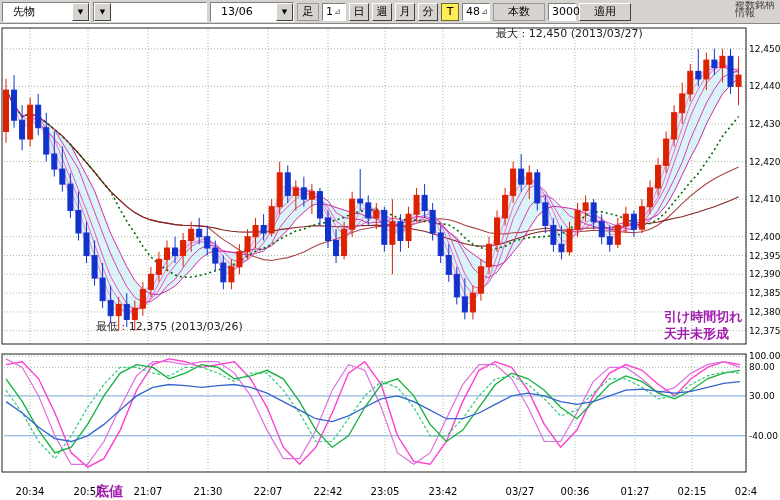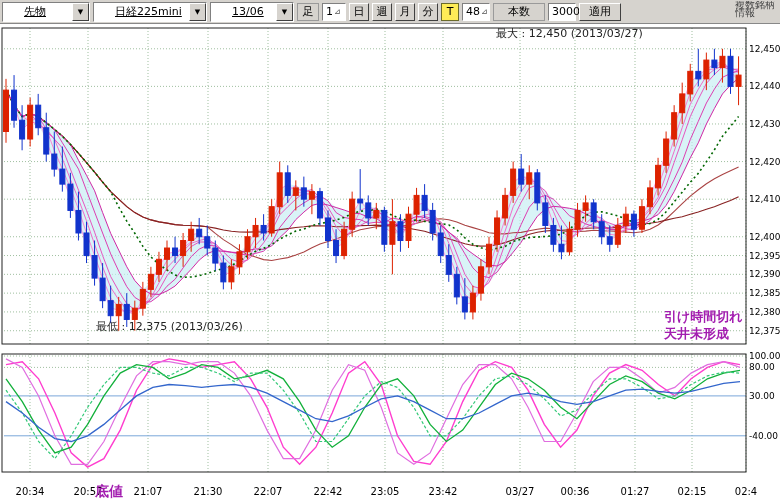--- a/index.html
+++ b/index.html
@@ -3,21 +3,21 @@
 <meta charset="utf-8">
 <style>
   html,body{margin:0;padding:0;width:780px;height:500px;overflow:hidden;background:#fff;
     font-family:"DejaVu Sans","Liberation Sans",sans-serif;}
   .toolbar{box-sizing:border-box;height:24px;width:780px;background:#d6d3ce;
     border-bottom:1px solid #888;display:flex;align-items:center;padding:0 2px;gap:3px;
     font-size:11px;position:relative;}
   .combo{display:inline-flex;align-items:stretch;height:18px;background:#fff;
     border-top:1px solid #808080;border-left:1px solid #808080;
     border-right:1px solid #fff;border-bottom:1px solid #fff;}
-  .combo-text{flex:1;display:flex;align-items:center;padding-left:21px;overflow:hidden;white-space:nowrap;text-decoration:underline;}
+  .combo-text{flex:1;display:flex;align-items:center;padding-left:10px;overflow:hidden;white-space:nowrap;}
   .combo-btn{width:15px;display:flex;align-items:center;justify-content:center;font-size:7px;
     background:#d6d3ce;border-top:1px solid #fff;border-left:1px solid #fff;
     border-right:1px solid #404040;border-bottom:1px solid #404040;}
   .raised{display:inline-flex;align-items:center;justify-content:center;height:18px;
     background:#d6d3ce;border-top:1px solid #fff;border-left:1px solid #fff;
     border-right:1px solid #404040;border-bottom:1px solid #404040;box-sizing:border-box;}
   .flatlbl{display:inline-flex;align-items:center;justify-content:center;height:18px;
     border:1px solid #9a9a9a;background:#d6d3ce;box-sizing:border-box;}
   .numbox{display:inline-flex;align-items:center;height:18px;background:#fff;
     border-top:1px solid #808080;border-left:1px solid #808080;
@@ -37,21 +37,20 @@
 </style>
 </head>
 <body>
 
 <div class="toolbar">
   <div class="combo" style="width:86px">
     <span class="combo-text">先物</span>
     <span class="combo-btn">▼</span>
   </div>
   <div class="combo" style="width:112px">
-    <span class="combo-text">日経225mini</span>
     <span class="combo-btn">▼</span>
   </div>
   <div class="combo" style="width:82px">
     <span class="combo-text">13/06</span>
     <span class="combo-btn">▼</span>
   </div>
   <span class="flatlbl" style="width:22px">足</span>
   <span class="numbox" style="width:24px">
     <span>1</span>
     <span class="spin">⊿</span>
@@ -63,21 +62,21 @@
   <span class="raised tbtn-yellow">T</span>
   <span class="numbox" style="width:28px">
     <span>48</span>
     <span class="spin">⊿</span>
   </span>
   <span class="flatlbl" style="width:52px">本数</span>
   <span class="numbox" style="width:28px">
     <span>3000</span>
     <span class="spin">⊿</span>
   </span>
-  <span class="raised" style="width:42px">適用</span>
+  <span class="raised" style="width:52px">適用</span>
   <span class="corner">複数銘柄情報</span>
 </div>
 
 <div class="chart-wrap">
   <svg id="chart-svg" width="780" height="476">
       <line x1="4" y1="24.795180722891565" x2="746" y2="24.795180722891565" stroke="#9fbf9f" stroke-width="1" stroke-dasharray="1,2"></line>
       <text x="749" y="27.795180722891565" font-size="9" fill="#000">12,450</text>
       <line x1="4" y1="62.3855421686747" x2="746" y2="62.3855421686747" stroke="#9fbf9f" stroke-width="1" stroke-dasharray="1,2"></line>
       <text x="749" y="65.3855421686747" font-size="9" fill="#000">12,440</text>
       <line x1="4" y1="99.97590361445783" x2="746" y2="99.97590361445783" stroke="#9fbf9f" stroke-width="1" stroke-dasharray="1,2"></line>

